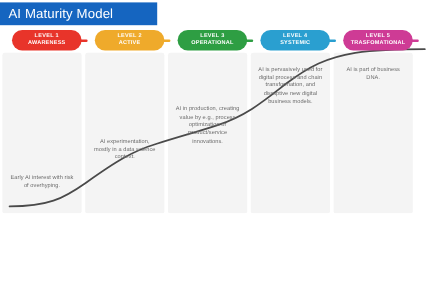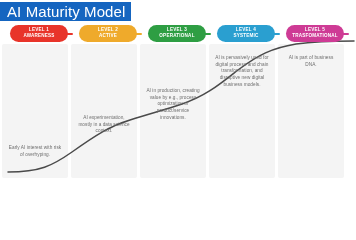--- a/index.html
+++ b/index.html
@@ -26,21 +26,21 @@
     width: 131px;
     height: 19px;
     background: #1565C0;
     display: flex;
     align-items: center;
     padding-left: 7px;
     box-sizing: border-box;
   }
   #title-text {
     color: #ffffff;
-    font-size: 15px;
+    font-size: 11px;
     font-weight: 400;
     letter-spacing: 0.1px;
     white-space: nowrap;
   }
 
   
   .panel {
     position: absolute;
     top: 44px;
     height: 134px;

